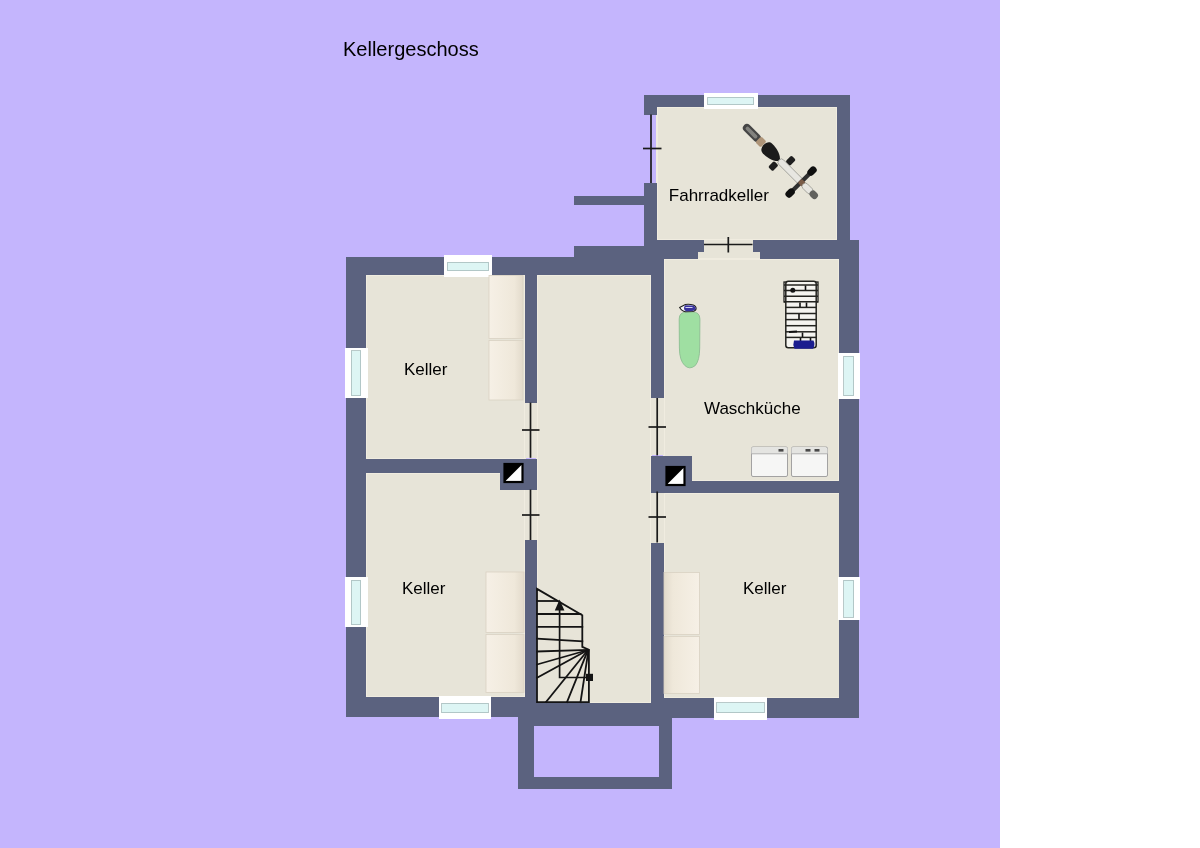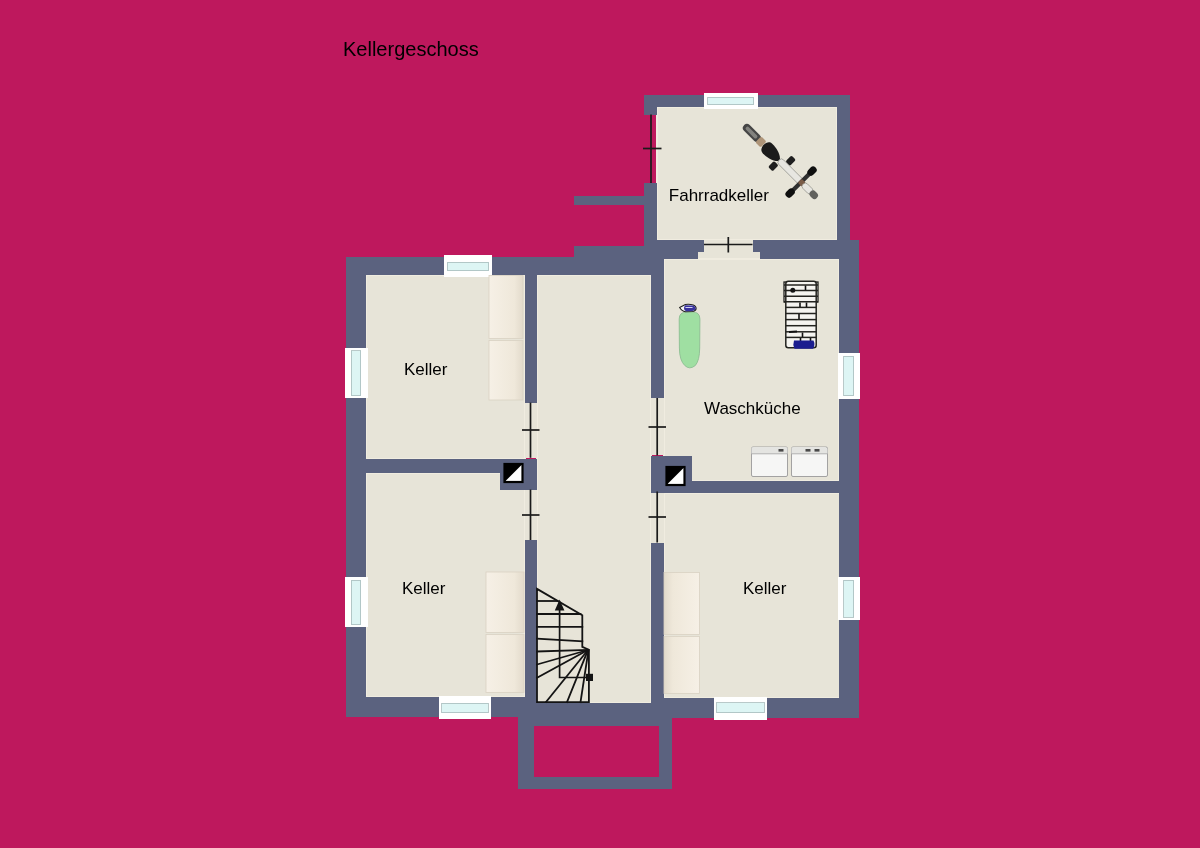--- a/index.html
+++ b/index.html
@@ -1,16 +1,16 @@
 <!DOCTYPE html>
 <html><head>
 <meta charset="utf-8">
 <style>
   html,body{margin:0;padding:0;background:#ffffff;}
-  .page{position:relative;width:1200px;height:848px;background:#be185d;overflow:hidden;
+  .page{position:relative;width:1000px;height:848px;background:#c4b5fd;overflow:hidden;
         font-family:"Liberation Sans", sans-serif;}
   svg text{font-family:"Liberation Sans", sans-serif;}
 </style>
 </head>
 <body>
 <div class="page">
 <svg width="1200" height="848" viewBox="0 0 1200 848" shape-rendering="crispEdges">
 <defs>
   <linearGradient id="gsh" x1="0" y1="0" x2="1" y2="0">
     <stop offset="0" stop-color="#f6f0e6"></stop>

